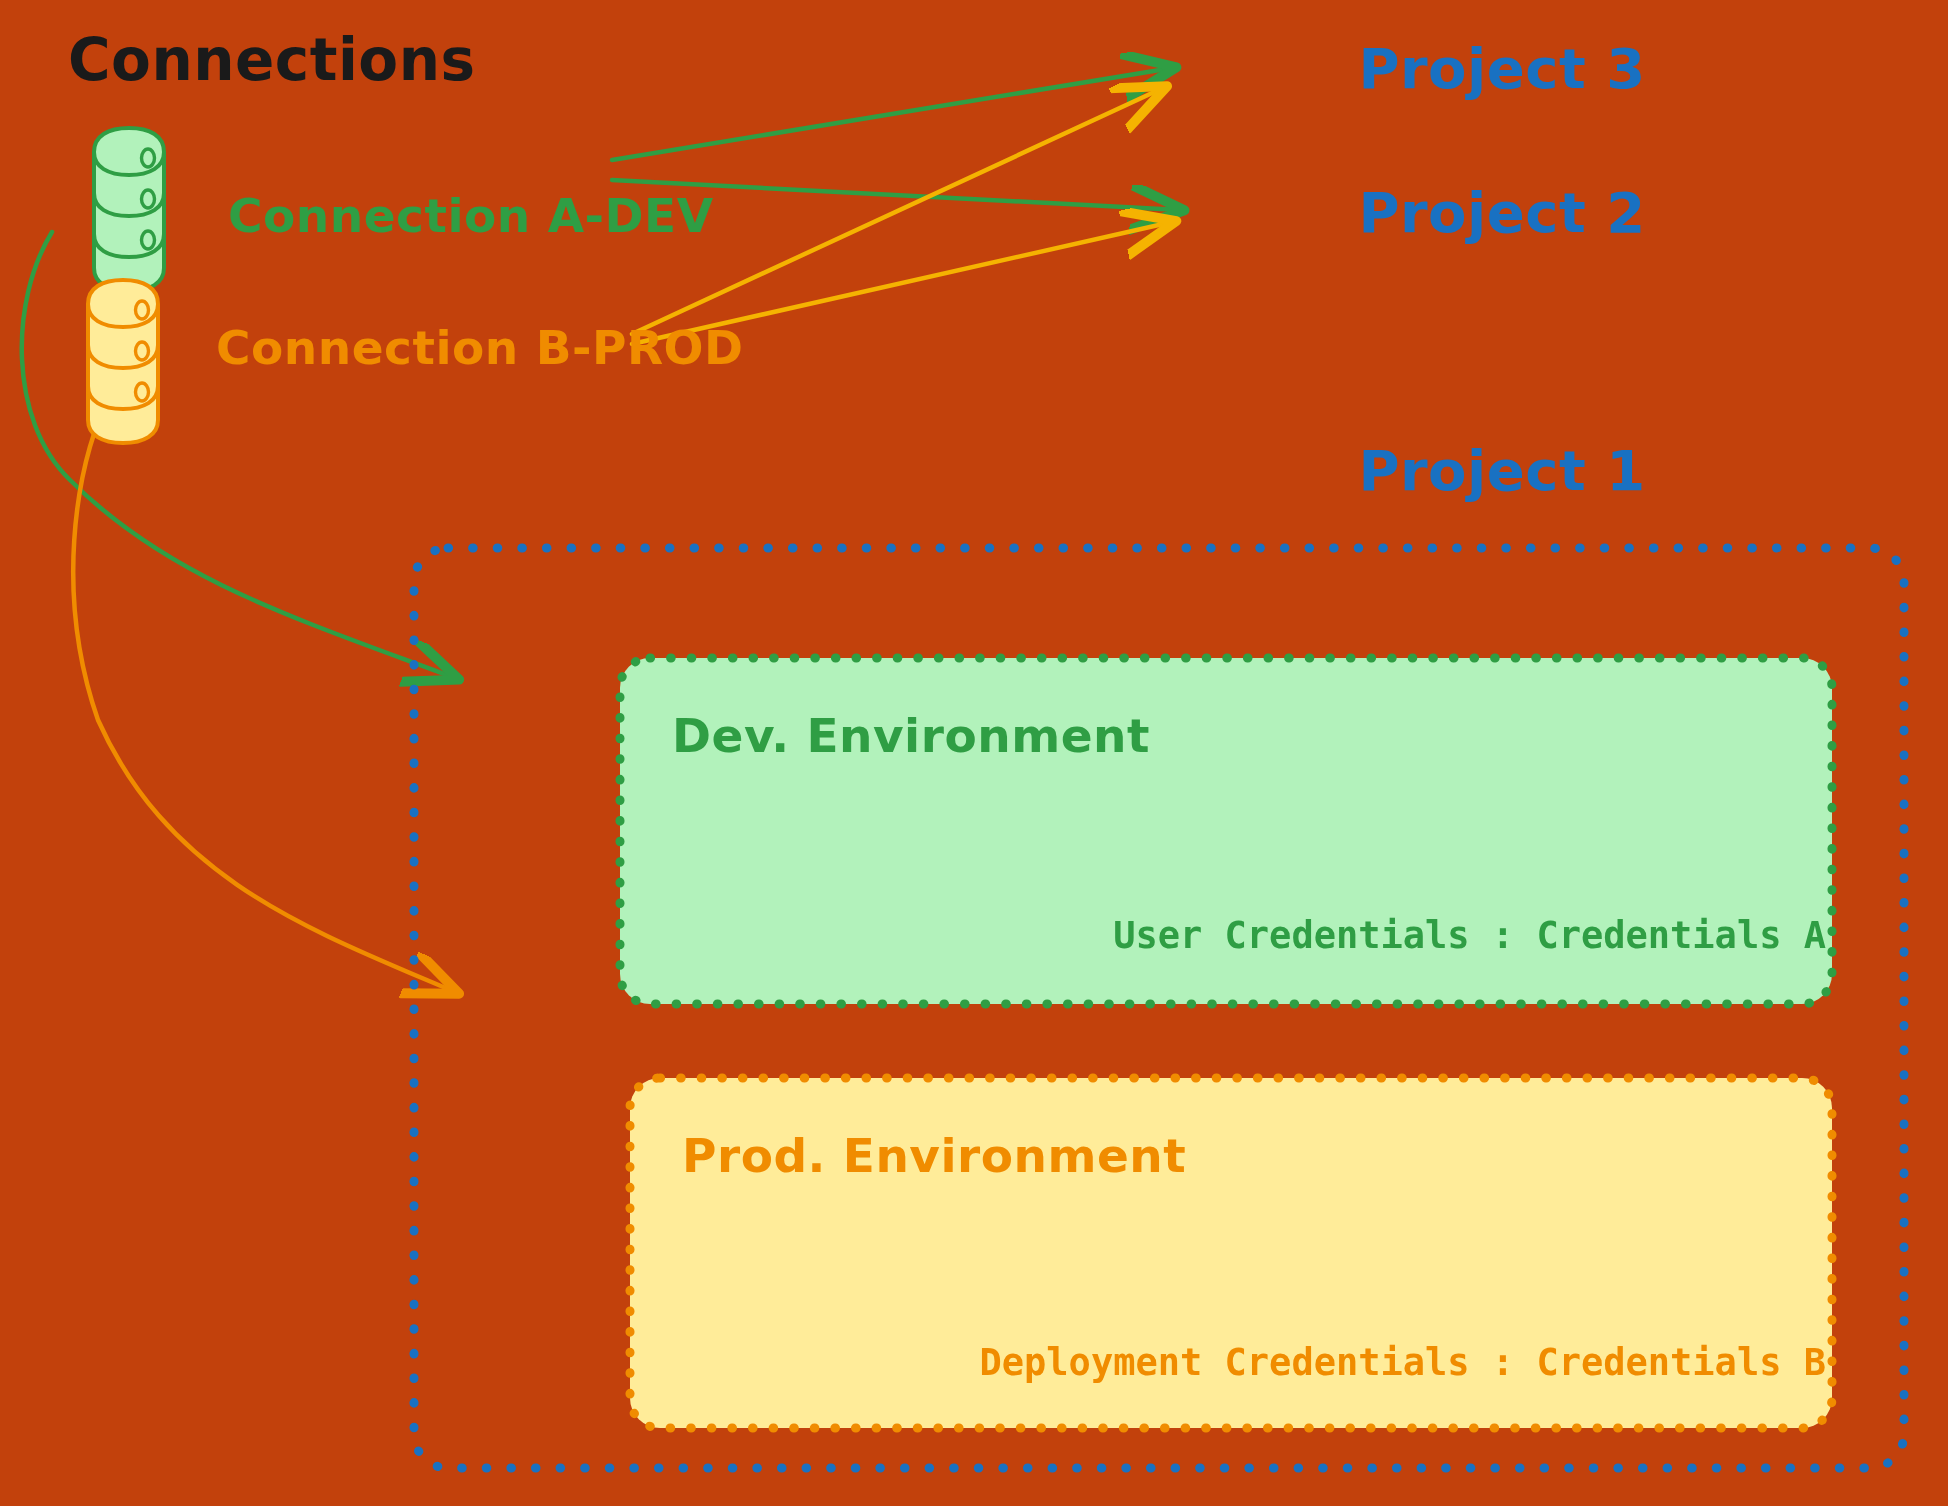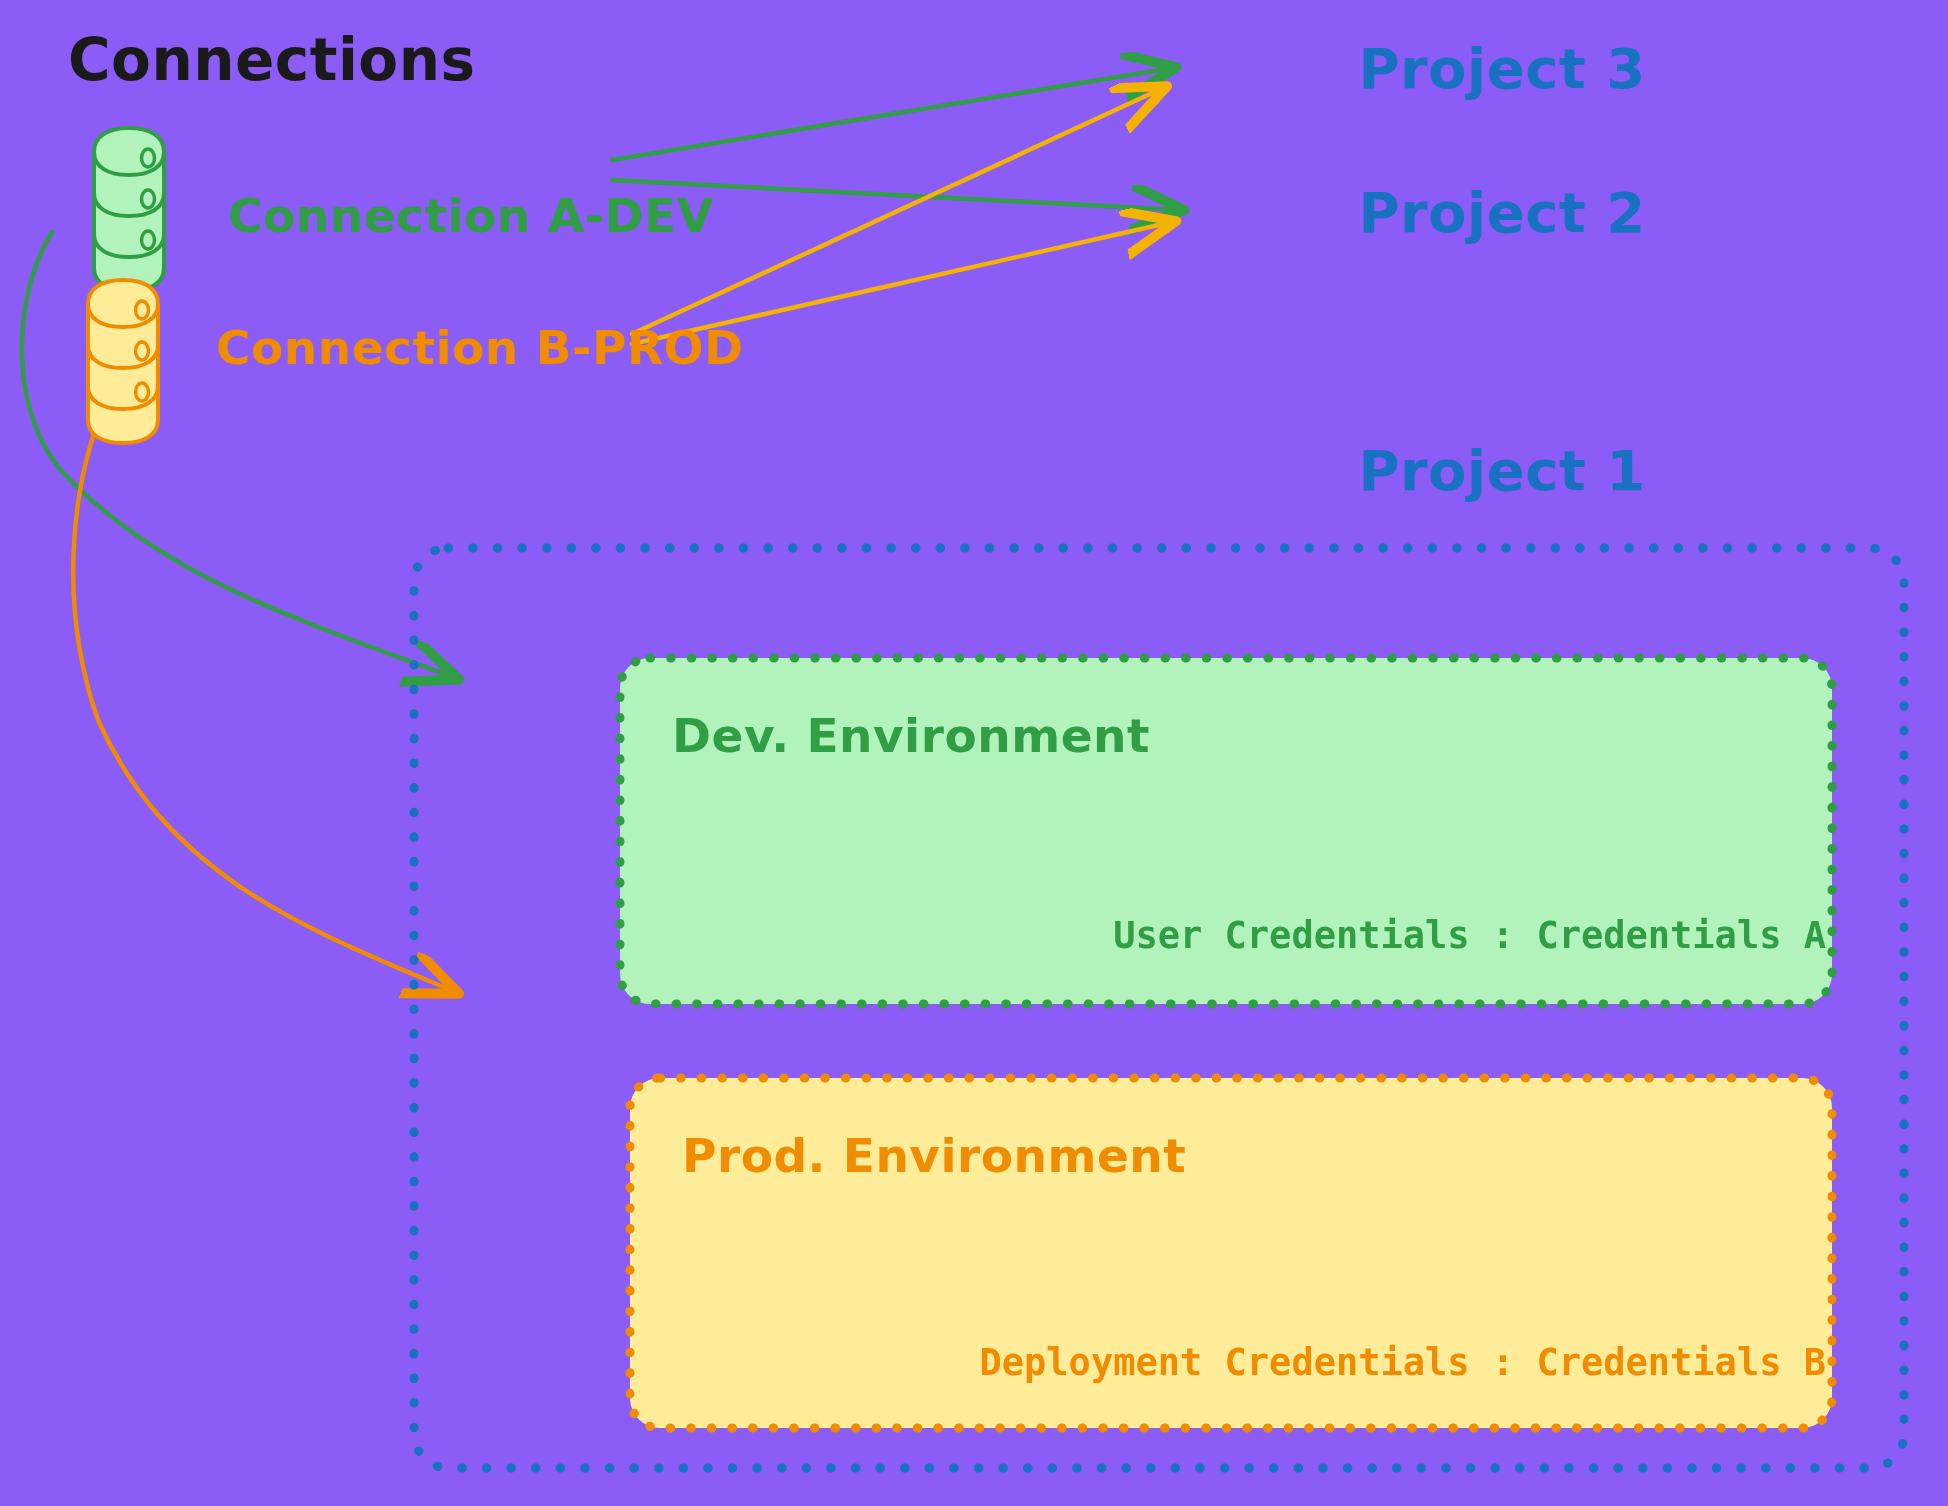--- a/index.html
+++ b/index.html
@@ -1,17 +1,17 @@
 <!DOCTYPE html>
 <html><head>
 <meta charset="utf-8">
 <style>
   html,body{margin:0;padding:0;background:#ffffff;}
   body{width:1948px;height:1506px;overflow:hidden;font-family:"DejaVu Sans",sans-serif;}
-  #stage{position:relative;width:1948px;height:1506px;background:#8b5cf6;}
+  #stage{position:relative;width:1948px;height:1506px;background:#c2410c;}
   svg.layer{position:absolute;left:0;top:0;width:1948px;height:1506px;}
   .hand{font-family:"DejaVu Sans",sans-serif;font-weight:700;letter-spacing:.5px;}
   .mono{font-family:"DejaVu Sans Mono",monospace;font-weight:700;}
 </style>
 </head>
 <body>
 
 <div id="stage">
 
   <svg class="layer" viewBox="0 0 1948 1506">

